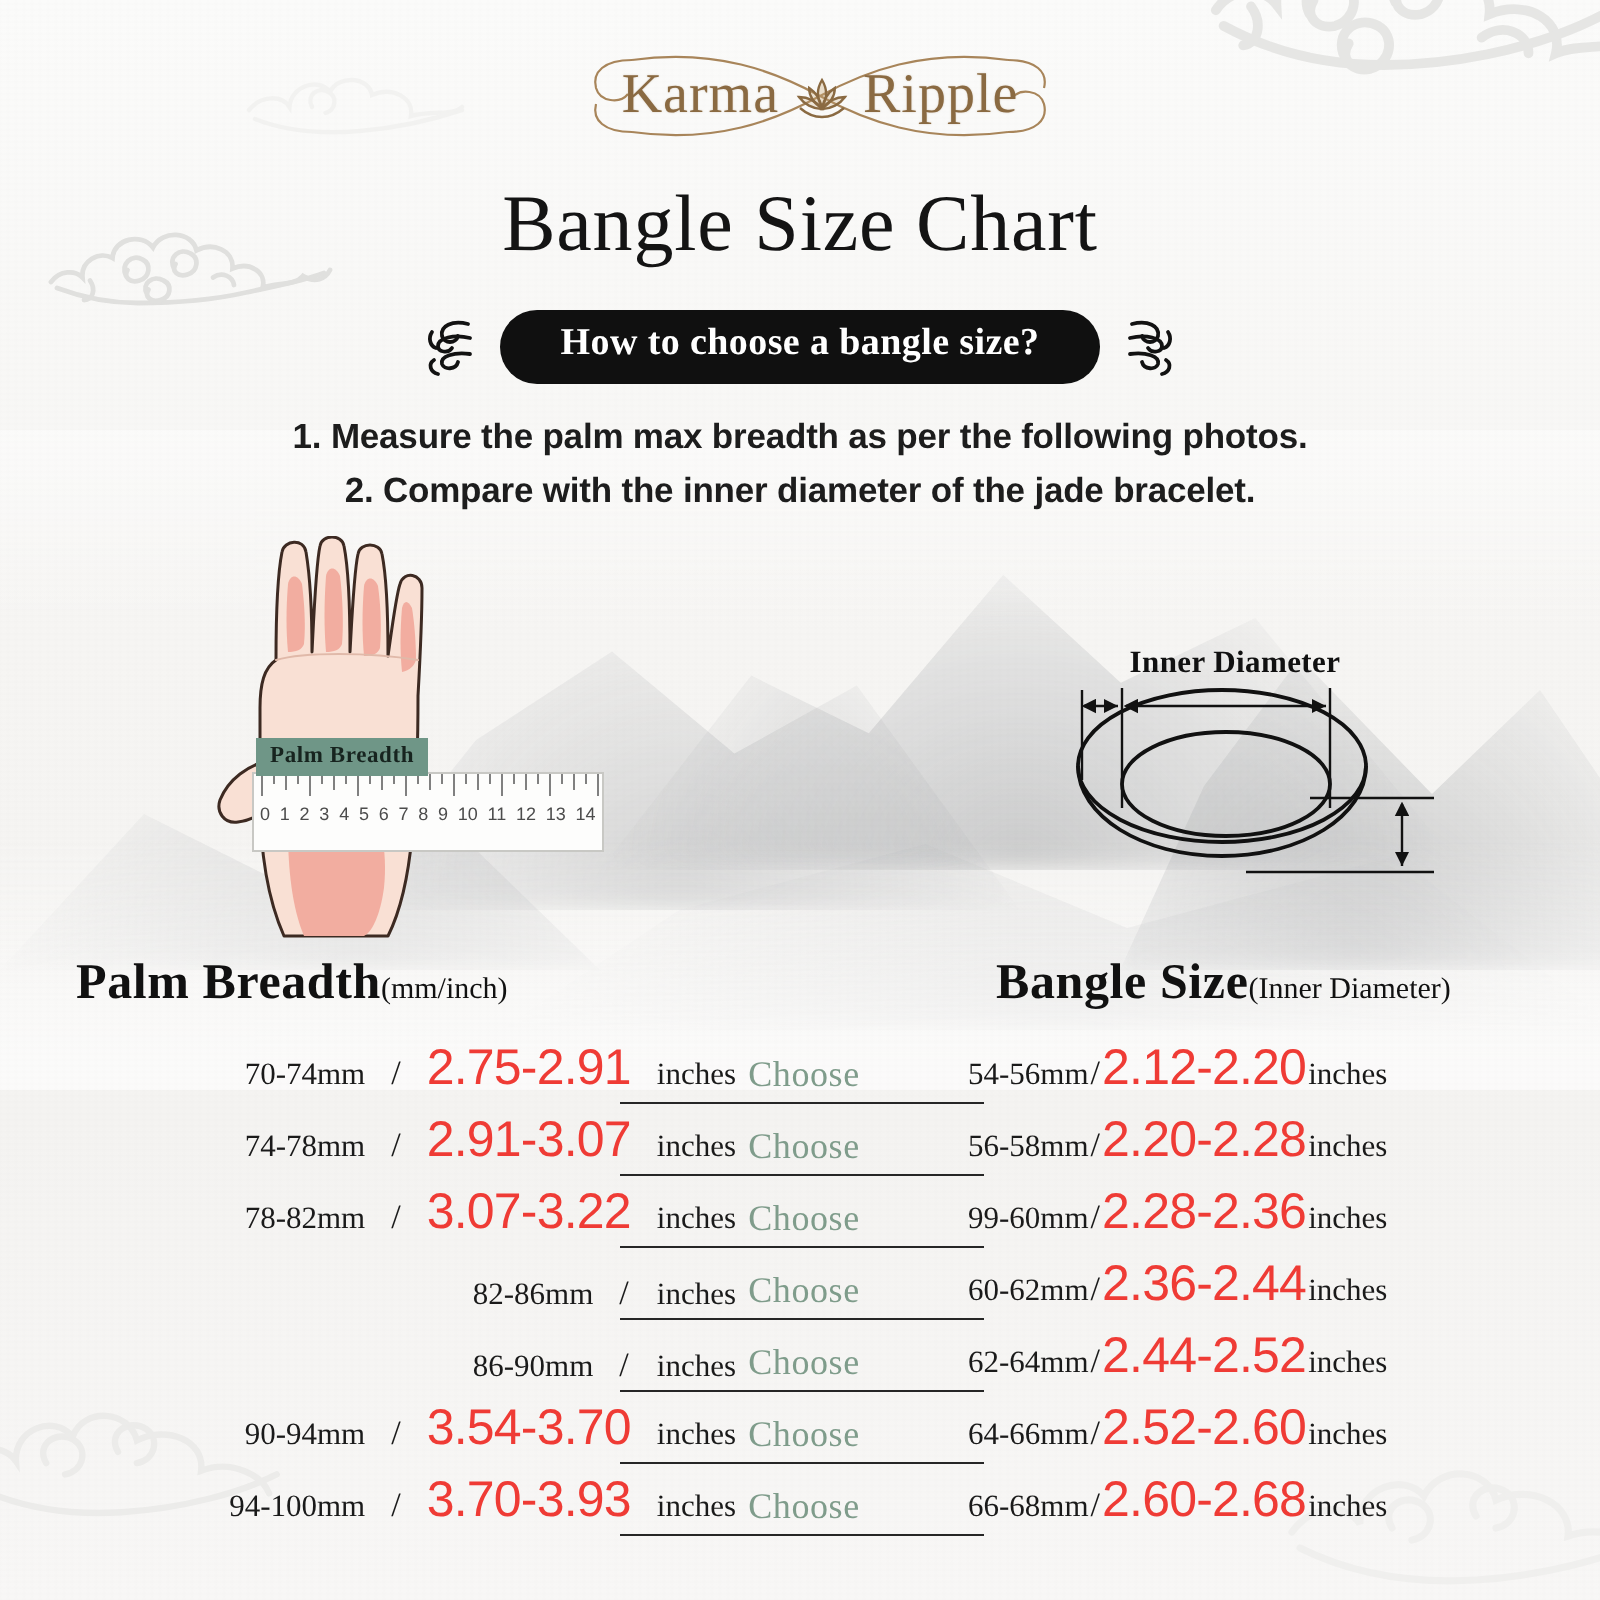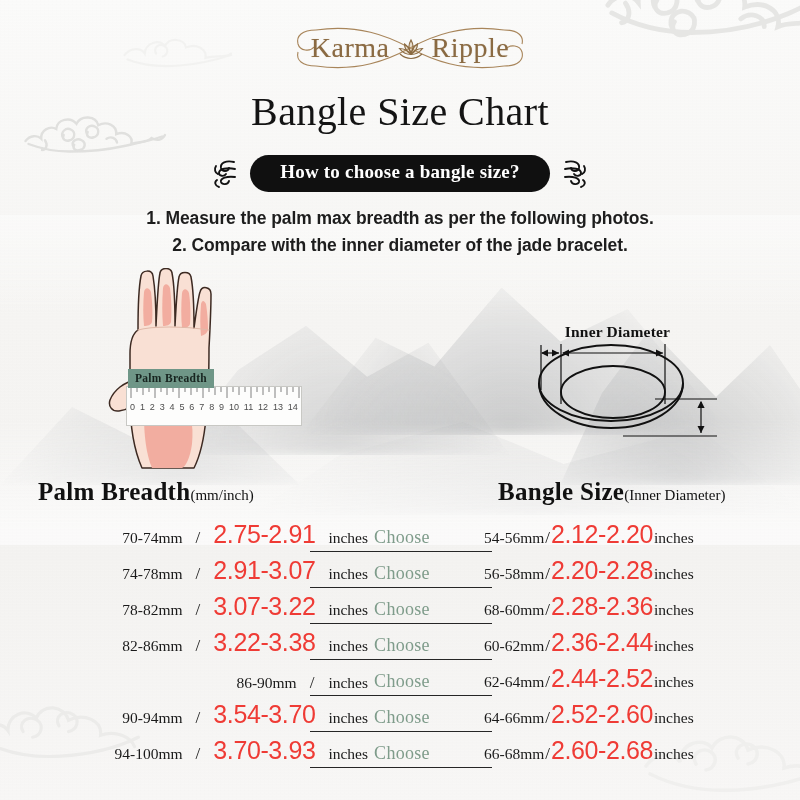--- a/index.html
+++ b/index.html
@@ -525,31 +525,30 @@
           <span class="mm">78-82mm</span>
           <span class="slash">/</span>
           <span class="in">3.07-3.22</span>
           <span class="unit">inches</span>
         </div>
         <div class="choose-line"></div>
         <div class="choose-wrap">
           <span class="choose">Choose</span>
         </div>
         <div class="cell right">
-          <span class="mm">68-60mm</span>
+          <span class="mm">99-60mm</span>
           <span class="slash">/</span>
           <span class="in">2.28-2.36</span>
           <span class="unit">inches</span>
         </div>
       </div>
       <div class="row">
         <div class="cell left">
           <span class="mm">82-86mm</span>
           <span class="slash">/</span>
-          <span class="in">3.22-3.38</span>
           <span class="unit">inches</span>
         </div>
         <div class="choose-line"></div>
         <div class="choose-wrap">
           <span class="choose">Choose</span>
         </div>
         <div class="cell right">
           <span class="mm">60-62mm</span>
           <span class="slash">/</span>
           <span class="in">2.36-2.44</span>

